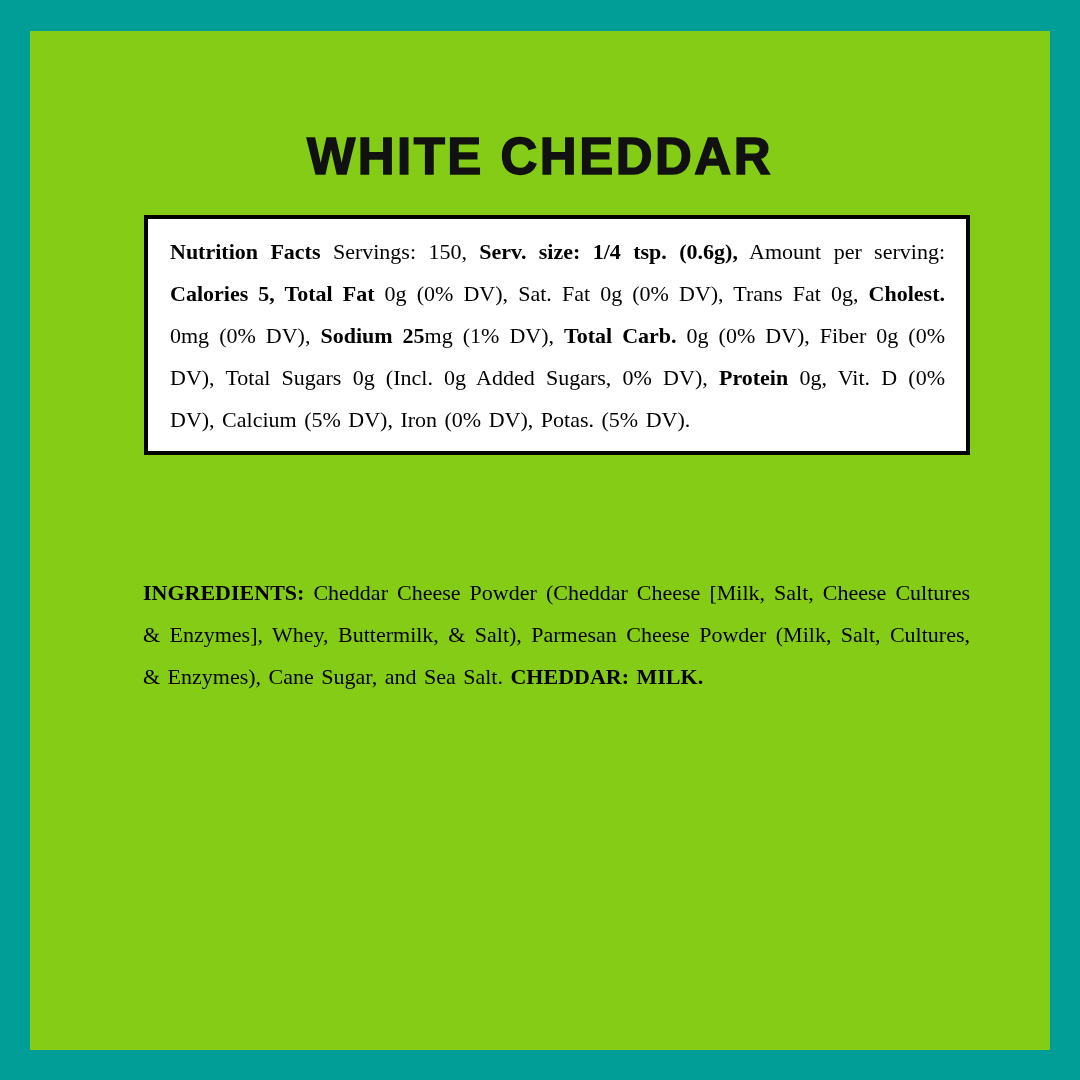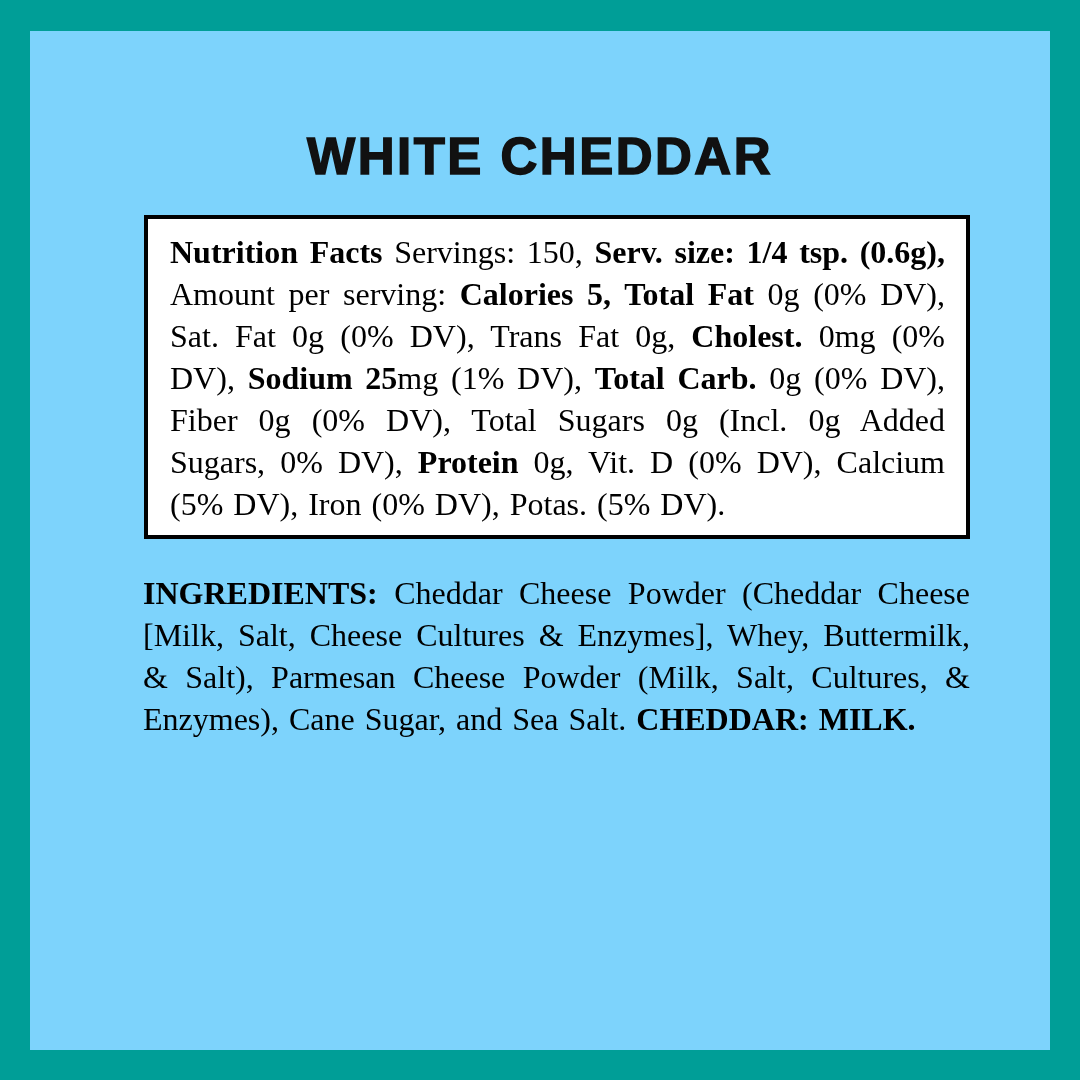--- a/index.html
+++ b/index.html
@@ -43,42 +43,42 @@
     top: 184px;    
     width: 826px;
     box-sizing: border-box;
     border: 4px solid #000000;
     padding: 12px 21px 10px 22px;
     background: #ffffff;
   }
   .serif-par {
     margin: 0;
     font-family: "Liberation Serif", serif;
-    font-size: 32px;
+    font-size: 22px;
     line-height: 42px;
     color: #000000;
     text-align: justify;
     word-spacing: 2px;
   }
   .serif-par .b {
     font-weight: bold;
   }
   .ingredients {
     position: absolute;
     left: 113px;   
     top: 541px;    
     width: 827px;
   }
 </style>
 </head>
 <body>
 
 <div class="frame" data-bind-style="backgroundColor:page.colors.frame" style="background-color: rgb(0, 158, 151);">
 
-  <div class="inner" data-bind-style="backgroundColor:page.colors.background" style="background-color: #7dd3fc;">
+  <div class="inner" data-bind-style="backgroundColor:page.colors.background" style="background-color: #84cc16;">
 
     <h1 class="title" data-bind="title.text">WHITE CHEDDAR</h1>
 
     <div class="nutrition-box" data-bind-style="borderColor:page.colors.panel_border" style="border-color: rgb(0, 0, 0);">
       <p class="serif-par"><span class="b">Nutrition Facts</span><span> Servings: 150, </span><span class="b">Serv. size: 1/4 tsp. (0.6g),</span><span> Amount per serving: </span><span class="b">Calories 5, Total Fat</span><span> 0g (0% DV), Sat. Fat 0g (0% DV), Trans Fat 0g, </span><span class="b">Cholest.</span><span> 0mg (0% DV), </span><span class="b">Sodium 25</span><span>mg (1% DV), </span><span class="b">Total Carb.</span><span> 0g (0% DV), Fiber 0g (0% DV), Total Sugars 0g (Incl. 0g Added Sugars, 0% DV), </span><span class="b">Protein</span><span> 0g, Vit. D (0% DV), Calcium (5% DV), Iron (0% DV), Potas. (5% DV).</span></p>
     </div>
 
     <p class="serif-par ingredients"><span class="b">INGREDIENTS:</span><span> Cheddar Cheese Powder (Cheddar Cheese [Milk, Salt, Cheese Cultures &amp; Enzymes], Whey, Buttermilk, &amp; Salt), Parmesan Cheese Powder (Milk, Salt, Cultures, &amp; Enzymes), Cane Sugar, and Sea Salt. </span><span class="b">CHEDDAR: MILK.</span></p>
 
   </div>

